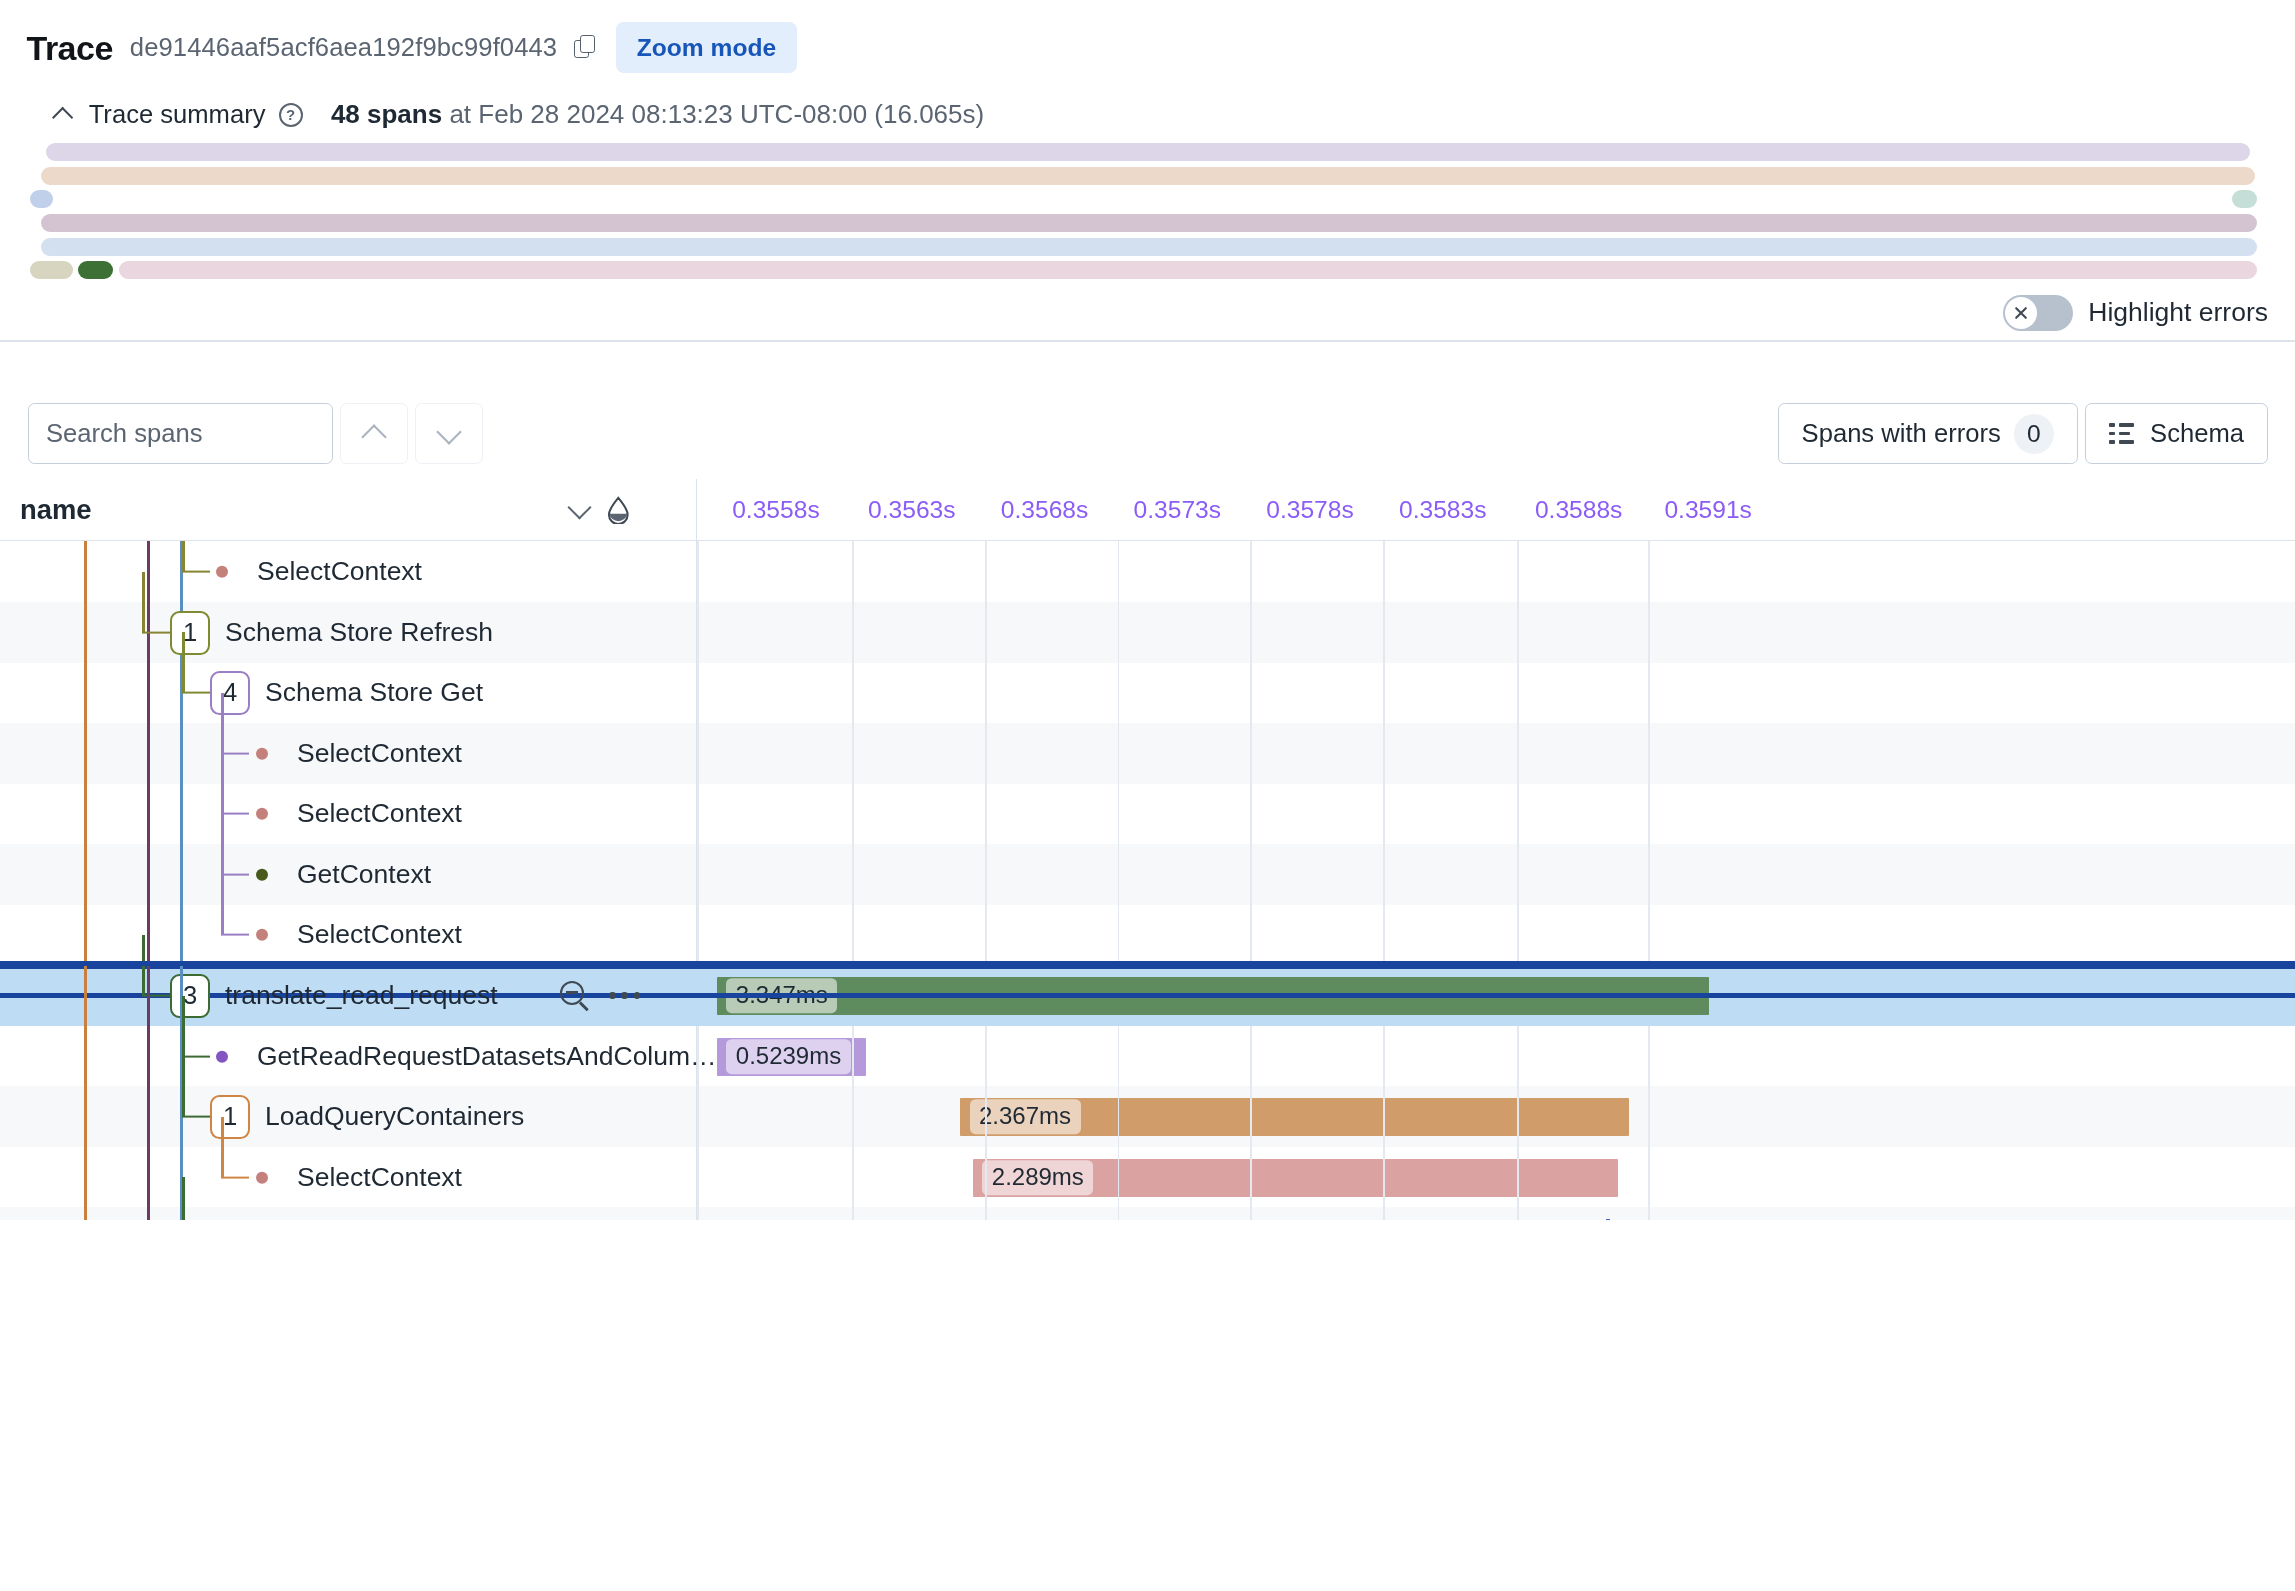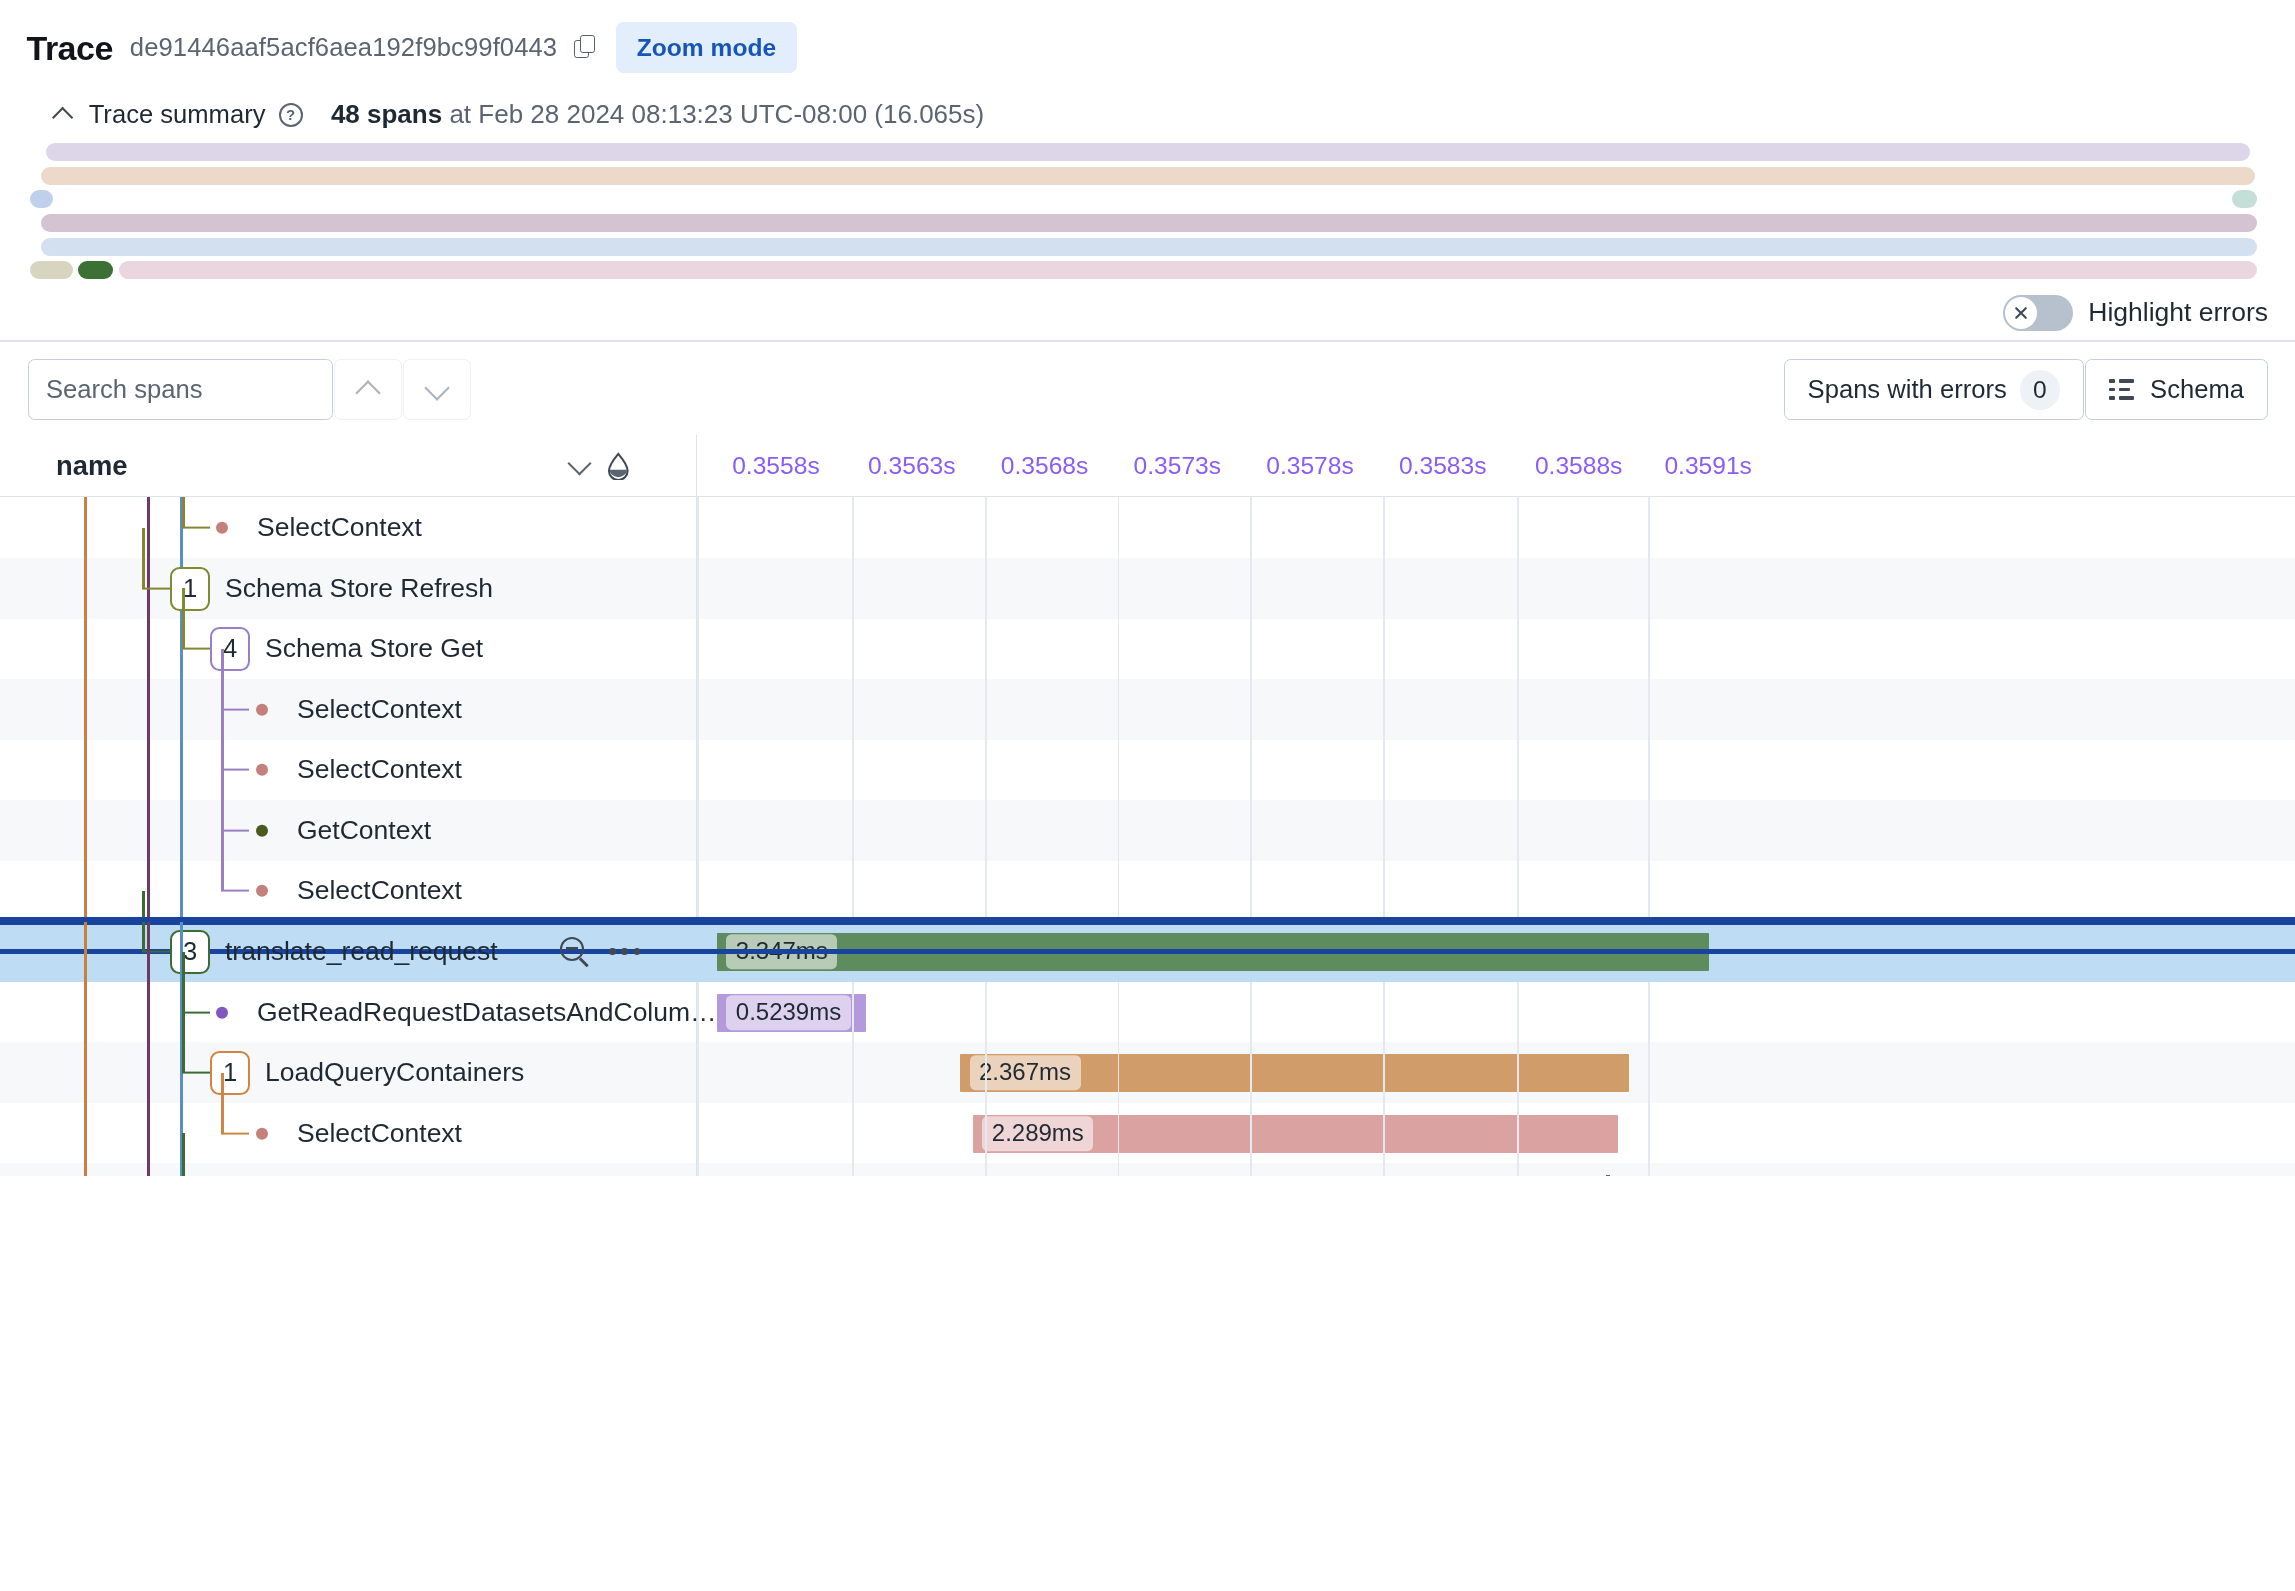--- a/index.html
+++ b/index.html
@@ -74,21 +74,21 @@
     position:absolute; left:1.9px; top:1.9px; width:32px; height:32px;
     border-radius:50%; background:#ffffff;
     display:flex; align-items:center; justify-content:center;
   }
   .toggle .knob svg { width:16px; height:16px; }
   .hl-label { font-size:26.5px; color:#1f2933; }
 
   
   .divider { height:1.9px; background:#dde3ea; width:100%; }
   .toolbar {
-    display:flex; align-items:center; gap:1px; padding:17px 28px 15px 28px;
+    display:flex; align-items:center; gap:7px; padding:17px 28px 15px 28px;margin-top:44px;
   }
   .search-input {
     width:305px; height:61px; border:1.9px solid #c5cfdb; border-radius:6.6px;
     font-size:25.6px; padding:0 17px; color:#1f2933; background:#fff;
     font-family:"Liberation Sans", sans-serif; outline:none;
   }
   .search-input::placeholder { color:#5b6572; }
   .nav-btn {
     width:68px; height:61px; border:1.9px solid #edf0f4; background:#fff;
     border-radius:6.6px; display:flex; align-items:center; justify-content:center;
@@ -116,21 +116,21 @@
   .fields-icon span { display:flex; gap:4.7px; align-items:center; }
   .fields-icon i { display:block; background:#3f4954; border-radius:0.9px; }
   .fi-dot { width:5.7px; height:3.8px; }
   .fi-line { height:3.8px; }
 
   
   .table-head {
     position:relative; height:62px; display:flex; align-items:center;
     border-bottom:1.9px solid #dde3ea;
   }
-  .th-name { font-size:27.4px; font-weight:700; padding-left:56px; color:#1f2933;text-align:center; }
+  .th-name { font-size:27.4px; font-weight:700; padding-left:20px; color:#1f2933;text-align:center; }
   .th-tools {
     position:absolute; right:0; top:0; height:100%; width:114px;
     display:flex; align-items:center; gap:15px; justify-content:flex-end; padding-right:17px;
   }
   .th-chev { width:23px; height:13.2px; position:relative; }
   .th-chev::before{
     content:""; position:absolute; left:2.8px; top:-3.8px; width:15px;height:15px;
     border-left:2.8px solid #5b6572; border-bottom:2.8px solid #5b6572;
     transform: rotate(-45deg);
   }

